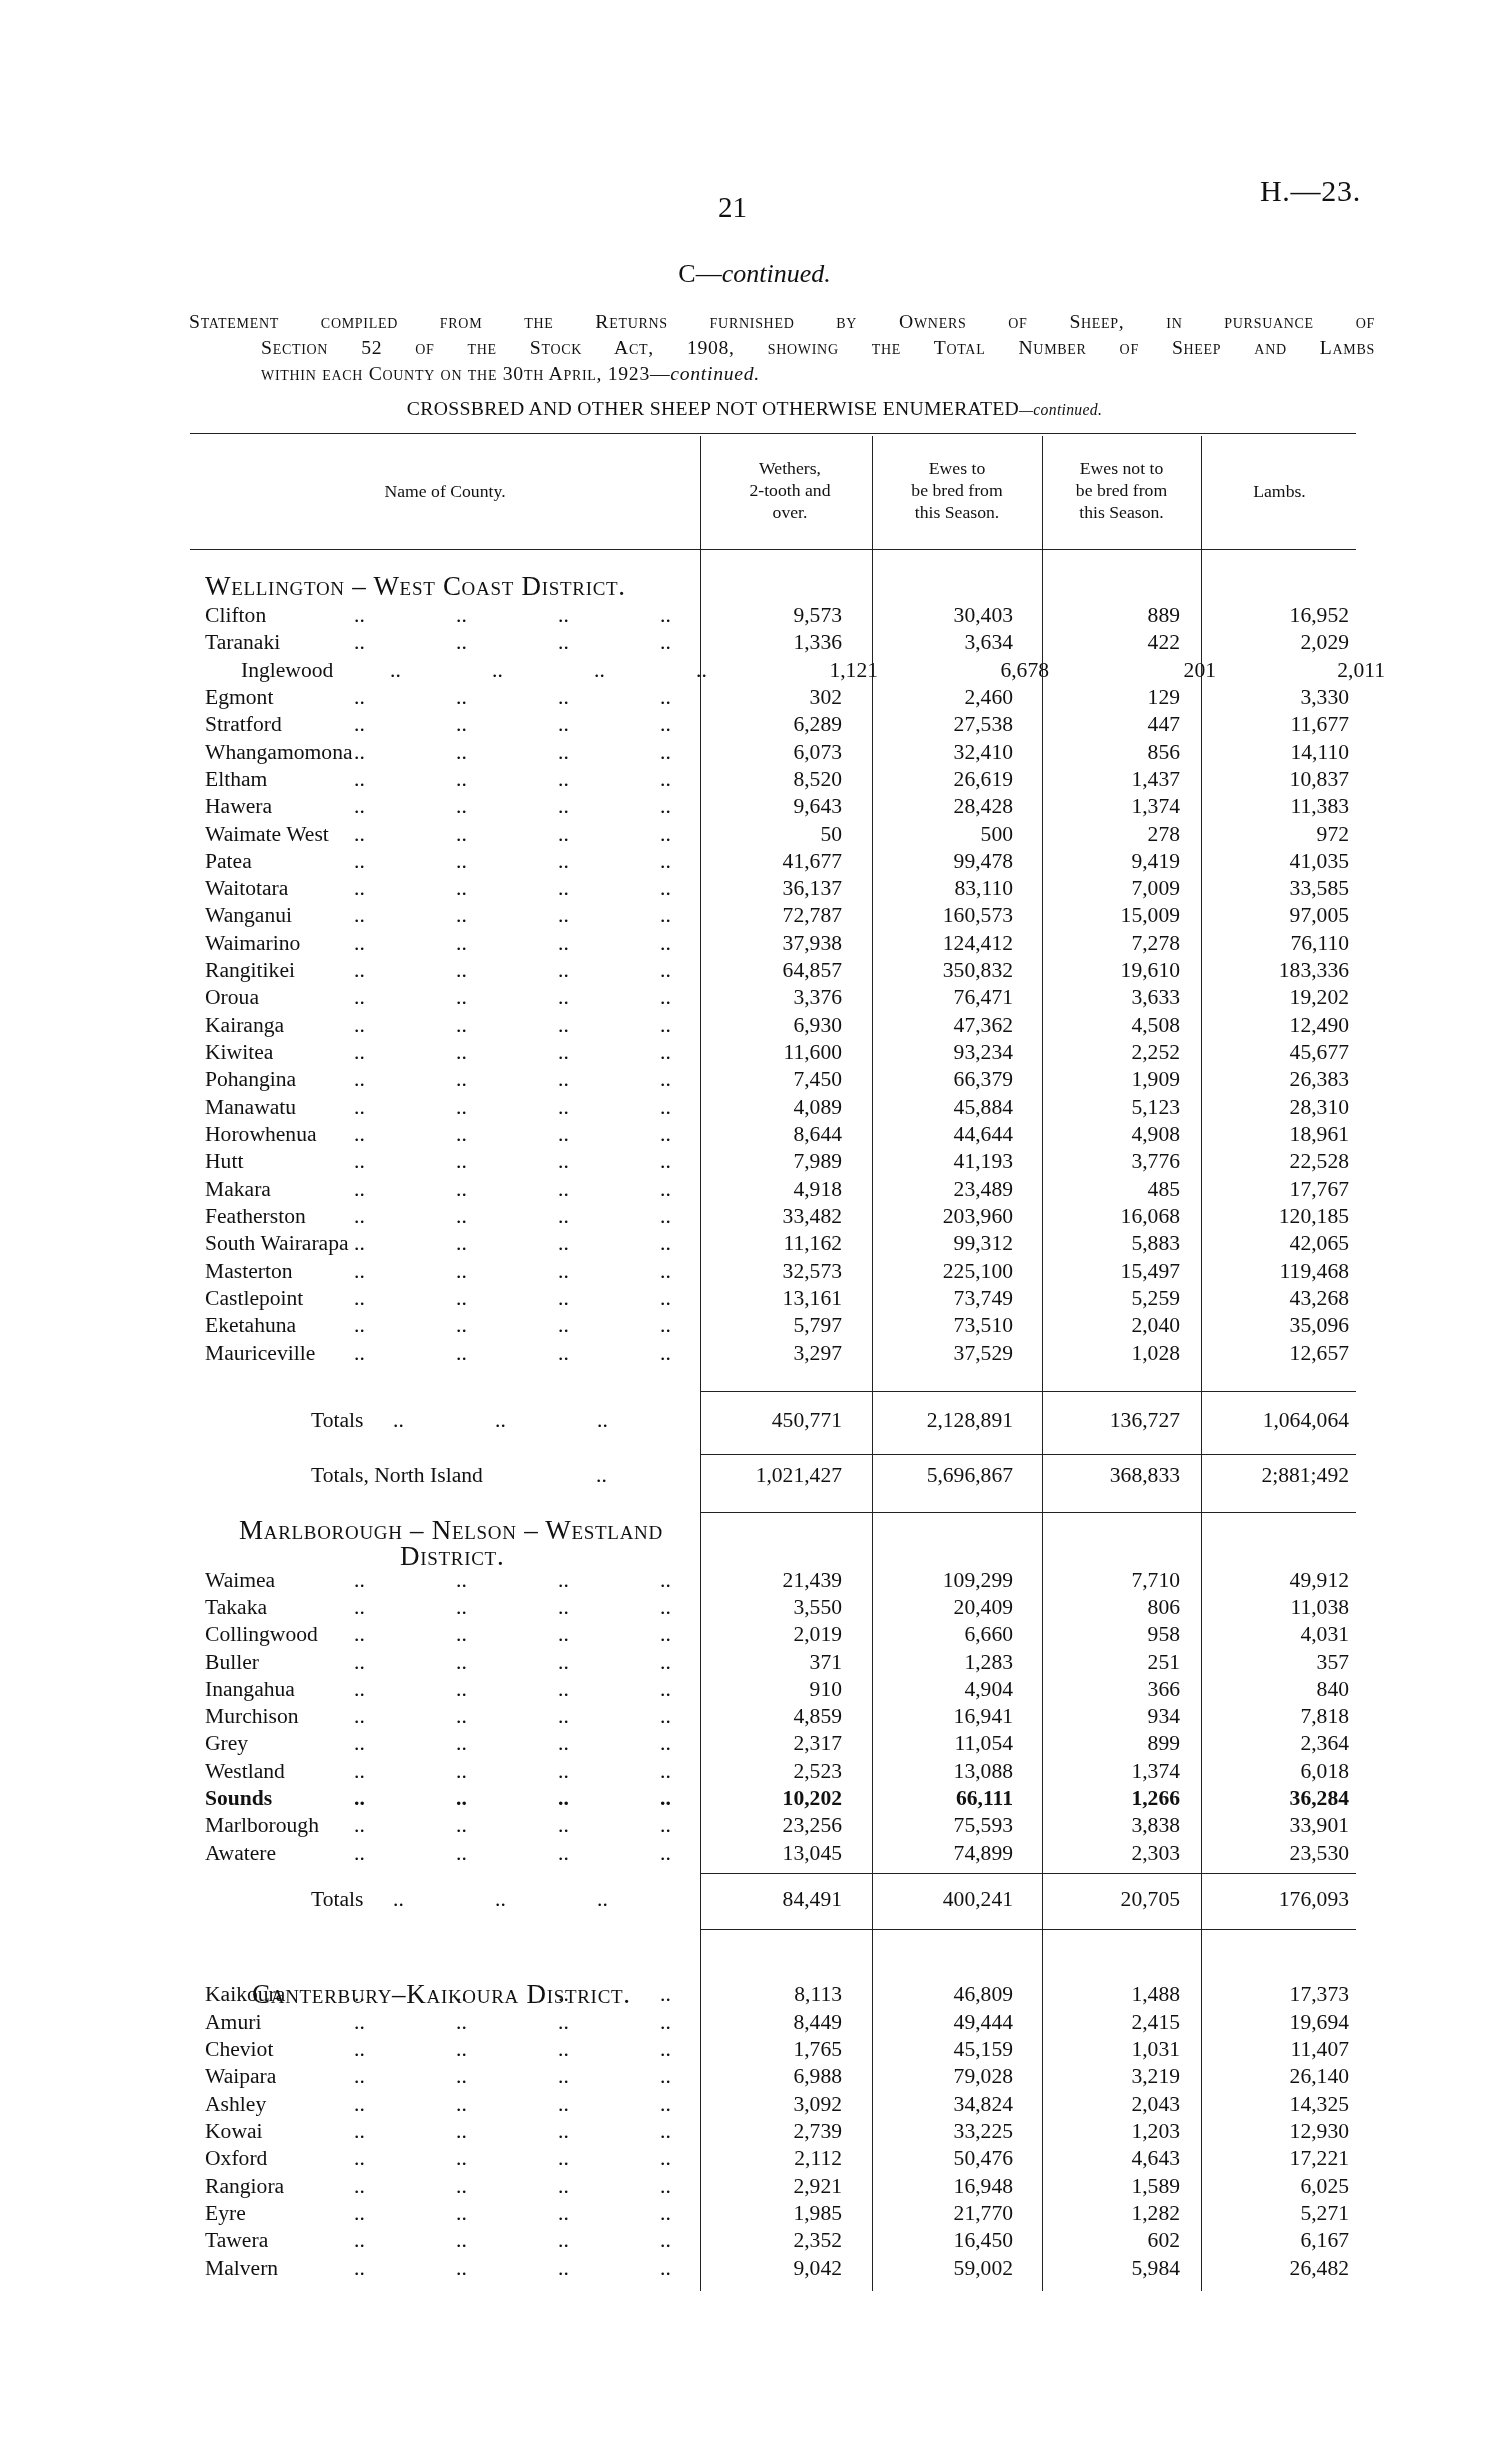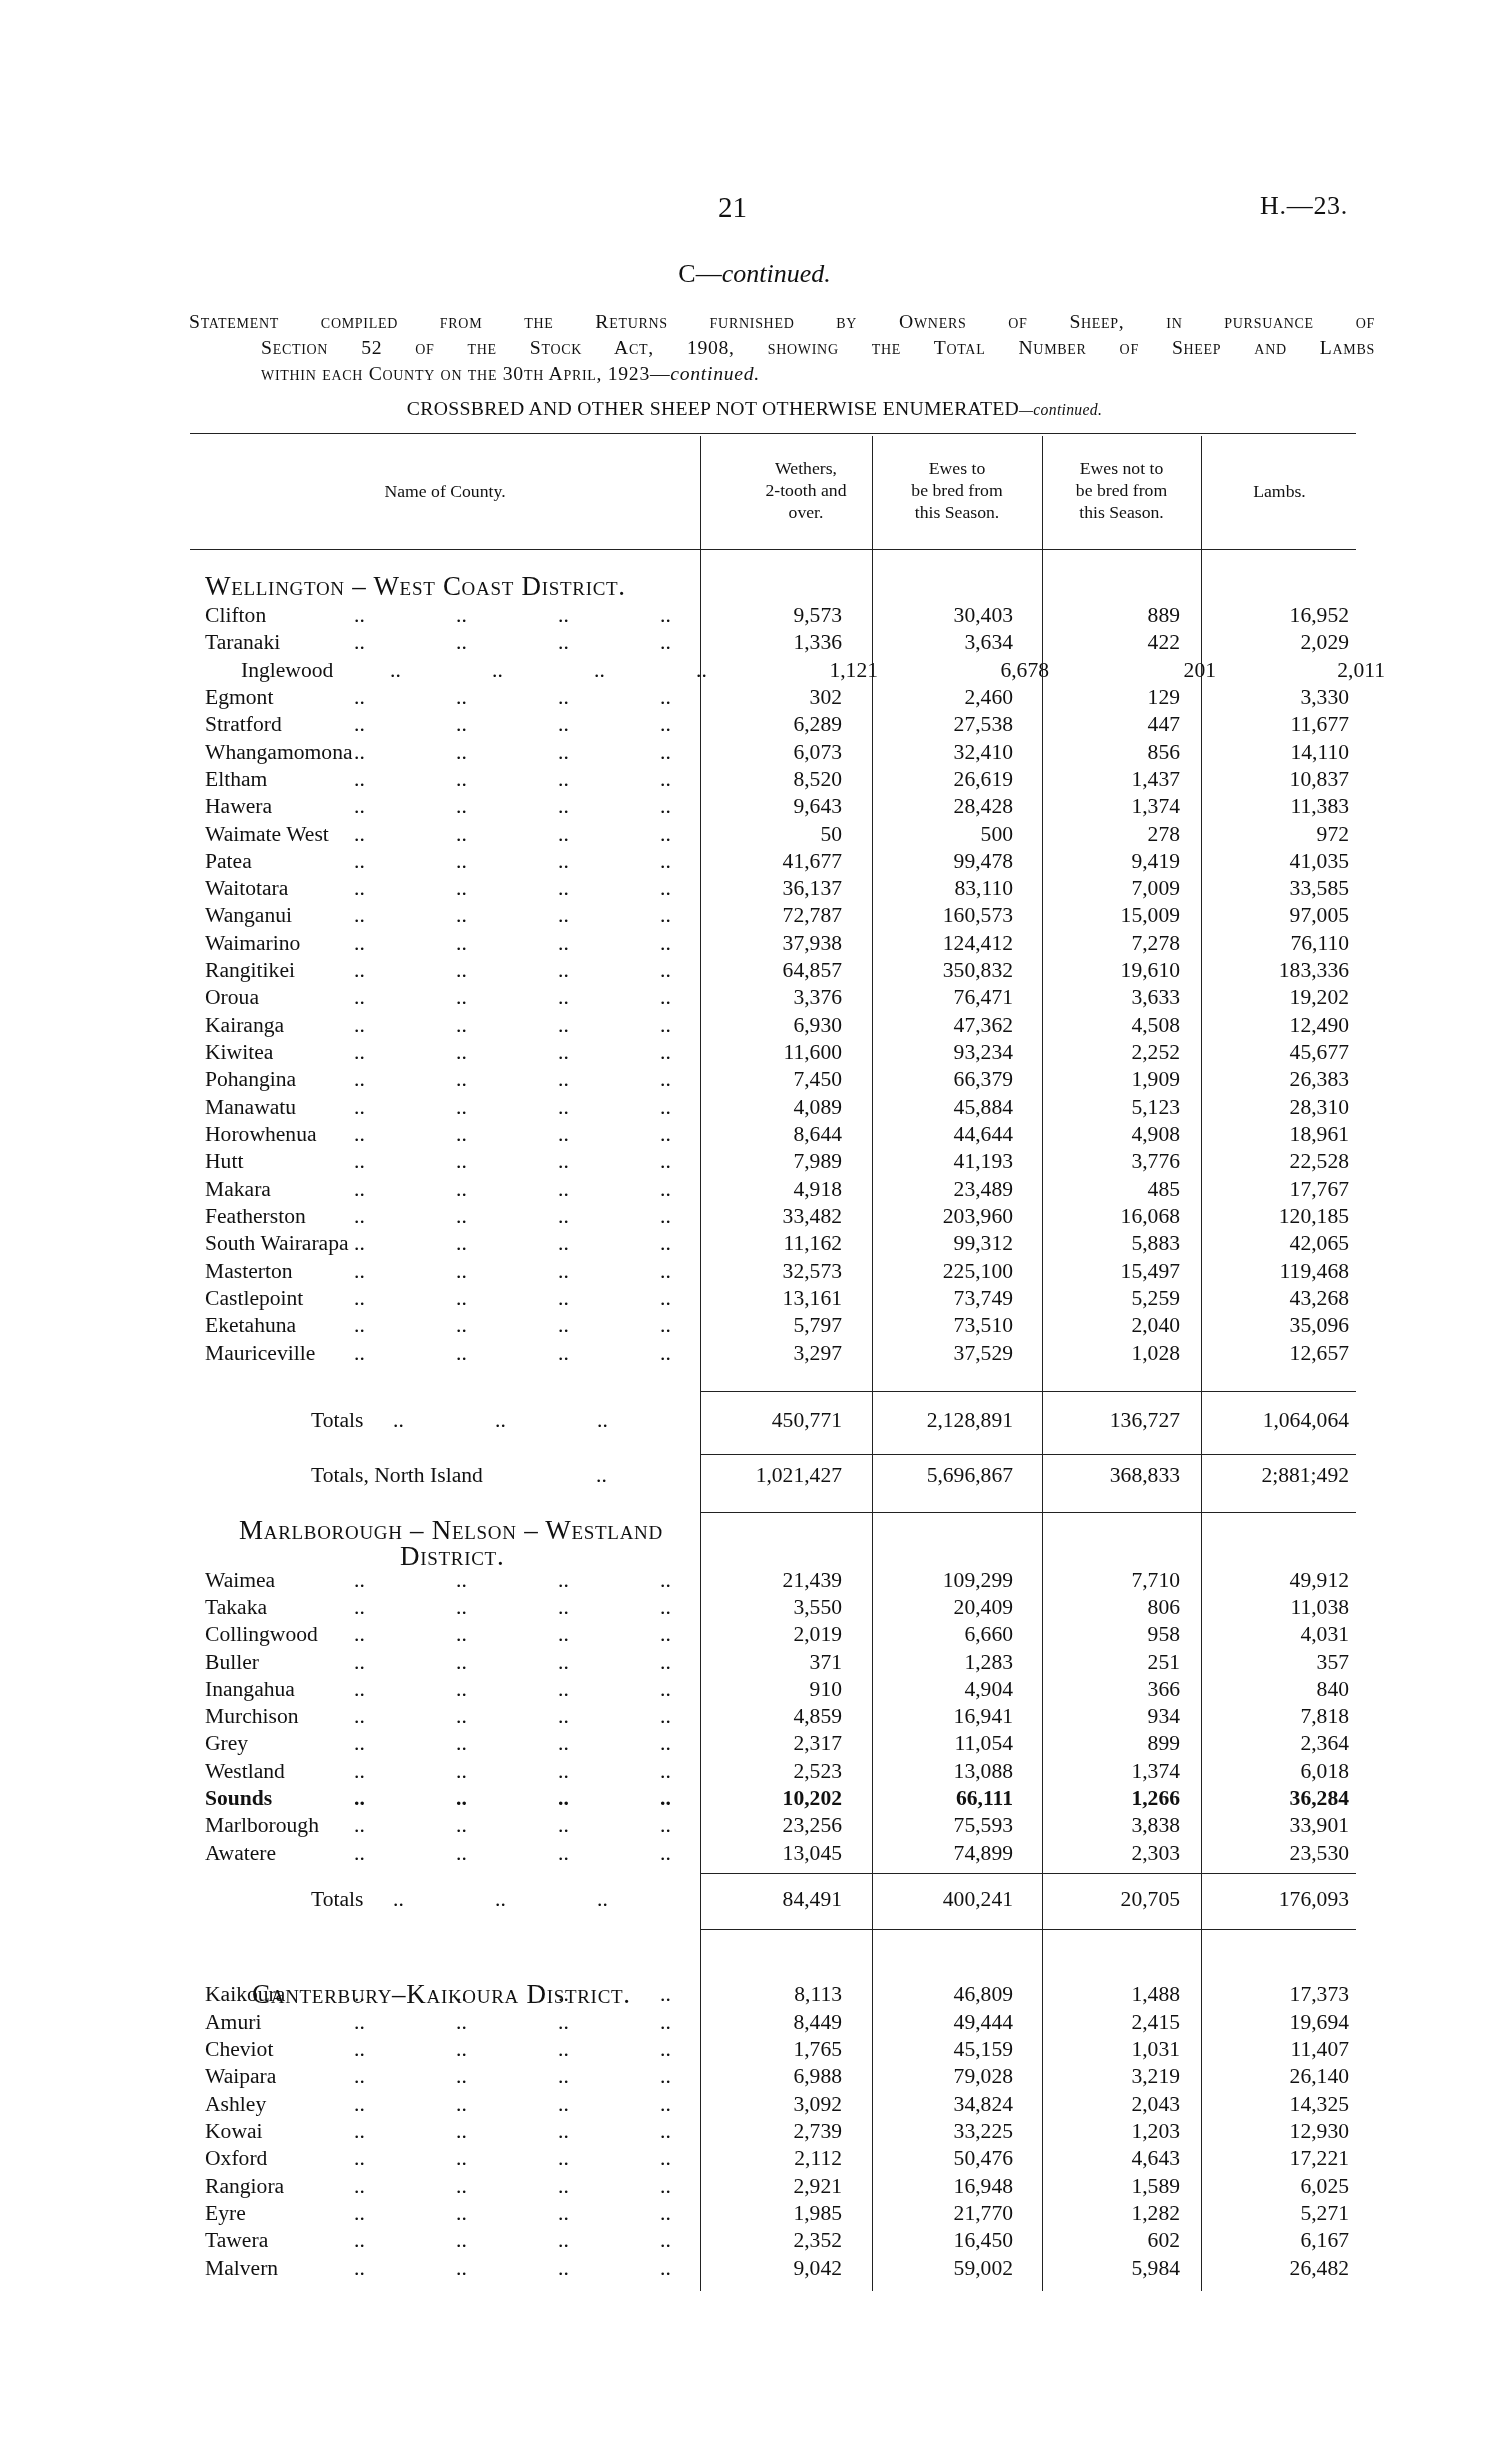--- a/index.html
+++ b/index.html
@@ -1,21 +1,21 @@
 <!DOCTYPE html>
 <html style="font-size:10.5px"><head>
 <meta charset="utf-8">
 <style>
   html, body { margin: 0; padding: 0; background: #ffffff; }
   body {
     width: 1509px; height: 2438px; position: relative; overflow: hidden;
     font-family: "Liberation Serif", "DejaVu Serif", serif; color: #111;
   }
   .pagenum { position: absolute; top: 191px; left: 718px; font-size: 29px; }
-  .docref { position: absolute; top: 191px; left: 1260px; font-size: 26px; letter-spacing: 0.7px; }
+  .docref { position: absolute; top: 174px; left: 1260px; font-size: 30px; letter-spacing: 0.7px; }
   .continued { position: absolute; top: 259px; left: 0; width: 1509px; text-align: center; font-size: 26px; }
   .continued i { font-style: italic; }
   .statement {
     position: absolute; top: 308px; left: 189px; width: 1186px;
     font-size: 19.7px; line-height: 26px; text-align: justify; font-variant: small-caps; letter-spacing: 0.7px;
   }
   .statement .l2 { padding-left: 72px; display: block; }
   .statement i { font-variant: normal; font-style: italic; }
   .subtitle { position: absolute; top: 397px; left: 0; width: 1509px; text-align: center; font-size: 19.7px; letter-spacing: 0.3px; }
   .subtitle i { font-style: italic; font-size: 15.7px; }
@@ -49,21 +49,21 @@
 
 <div class="rule" style="top:433px;left:190px;width:1166px;"></div>
 <div class="rule" style="top:549px;left:190px;width:1166px;border-top-width:0.7px;"></div>
 
 <div class="vline" style="left:700px;top:436px;height:1855px;"></div>
 <div class="vline" style="left:872px;top:436px;height:1855px;"></div>
 <div class="vline" style="left:1042px;top:436px;height:1855px;"></div>
 <div class="vline" style="left:1201px;top:436px;height:1855px;"></div>
 
 <div class="hdr" style="left:190px;top:480px;width:510px;">Name of County.</div>
-<div class="hdr" style="left:720px;top:457px;width:172px;text-align:center;">
+<div class="hdr" style="left:704px;top:457px;width:172px;text-align:center;">
   <div>Wethers,</div>
   <div>2-tooth and</div>
   <div>over.</div>
 </div>
 <div class="hdr" style="left:872px;top:457px;width:170px;">
   <div>Ewes to</div>
   <div>be bred from</div>
   <div>this Season.</div>
 </div>
 <div class="hdr" style="left:1042px;top:457px;width:159px;">

